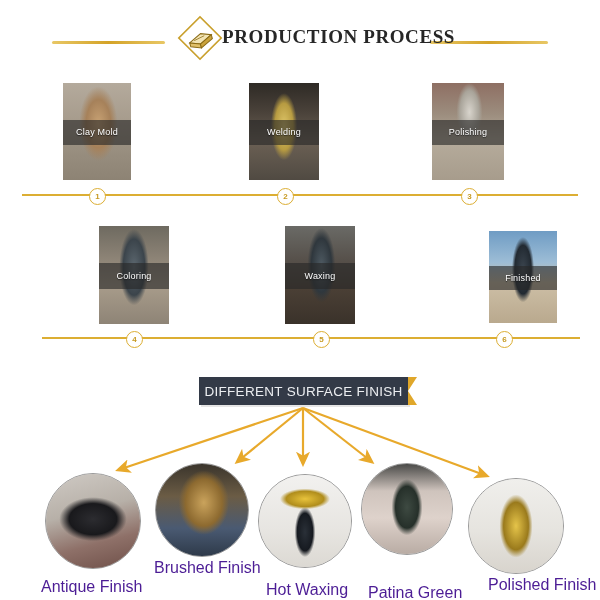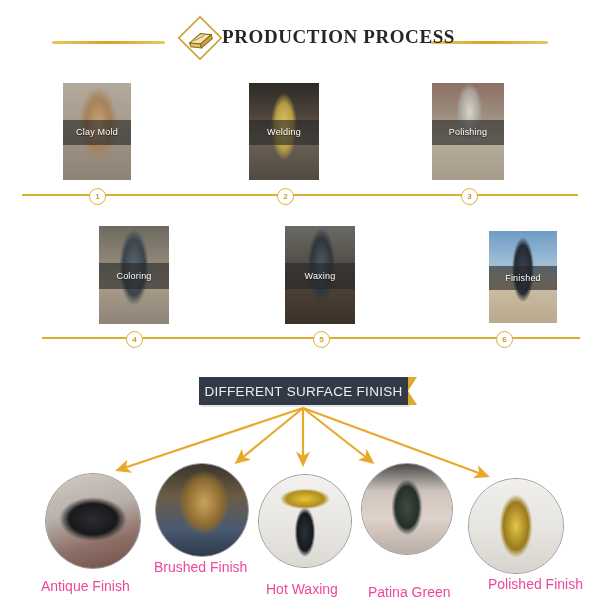--- a/index.html
+++ b/index.html
@@ -68,21 +68,21 @@
     background:rgba(0,0,0,.10);
   }
 
   
   .circ{
     position:absolute;border-radius:50%;overflow:hidden;
     border:1px solid #9a9a9a;background:#ddd;
   }
   .circ .c-img{position:absolute;left:0;top:0;width:100%;height:100%;}
   .fin-label{
-    position:absolute;font-size:14px;color:#ec4899;white-space:nowrap;
+    position:absolute;font-size:16px;color:#4c1d95;white-space:nowrap;
   }
 
   svg.arrows{position:absolute;left:0;top:0;width:600px;height:600px;pointer-events:none;}
 
   
   .img-clay{background:
       radial-gradient(ellipse 40% 55% at 52% 42%, #c8a274 0%, #a6815a 45%, rgba(0,0,0,0) 70%),
       linear-gradient(180deg,#b4aa9c 0%,#a79c8d 38%,#9b9182 62%,#8d8374 100%);}
   .img-weld{background:
       radial-gradient(ellipse 26% 48% at 50% 45%, #e0c76a 0%, #b79b41 50%, rgba(0,0,0,0) 72%),

